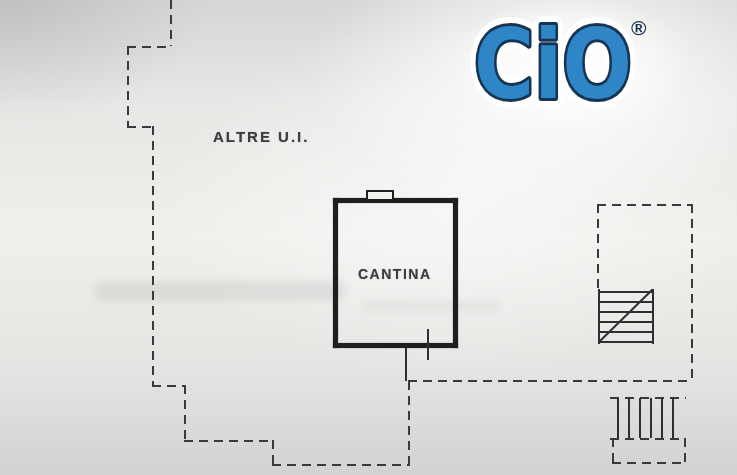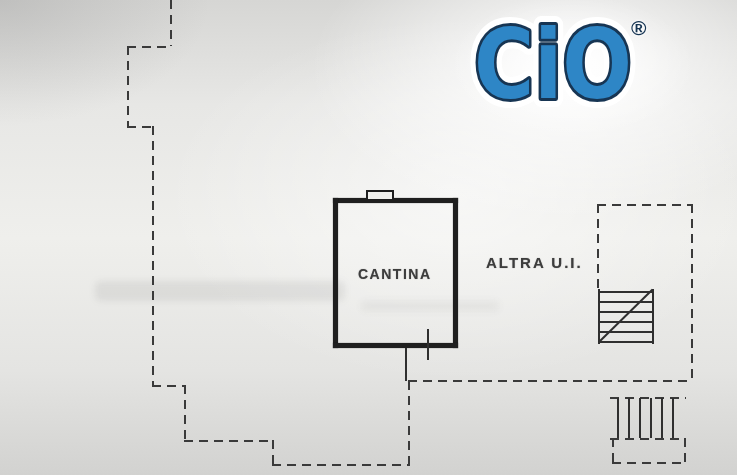--- a/index.html
+++ b/index.html
@@ -82,22 +82,22 @@
   <div class="hd" style="left:612px;top:462px;width:72px;"></div>
 
   <div class="wall" style="left:333px;top:198px;width:125px;height:5px;"></div>
   <div class="wall" style="left:333px;top:198px;width:5px;height:150px;"></div>
   <div class="wall" style="left:453px;top:198px;width:5px;height:150px;"></div>
   <div class="wall" style="left:333px;top:343px;width:125px;height:5px;"></div>
   <div class="notch" style="left:366px;top:190px;width:24px;height:7px;"></div>
   <div class="sl" style="left:405px;top:348px;width:2px;height:33px;"></div>
   <div class="sl" style="left:427px;top:329px;width:2px;height:31px;"></div>
 
+  <div class="plan-label" style="left:213px;top:128px;font-size:15px;">ALTRE U.I.</div>
   <div class="plan-label" style="left:358px;top:266px;font-size:14px;letter-spacing:1.5px;">CANTINA</div>
-  <div class="plan-label" style="left:486px;top:254px;font-size:15px;">ALTRA U.I.</div>
 
   <div class="logo-glow"></div>
   <div class="logo-wrap">
     <svg width="210" height="120">
       <text x="8" y="92" textLength="158" lengthAdjust="spacingAndGlyphs" font-family="DejaVu Sans, sans-serif" font-weight="bold" font-size="96" fill="none" stroke="#ffffff" stroke-width="18" stroke-linejoin="round">CiO</text>
       <text x="8" y="92" textLength="158" lengthAdjust="spacingAndGlyphs" font-family="DejaVu Sans, sans-serif" font-weight="bold" font-size="96" fill="#2e86c6" stroke="#173553" stroke-width="6" stroke-linejoin="round" paint-order="stroke">CiO</text>
     </svg>
   </div>
   <div class="rmark">®</div>
 

